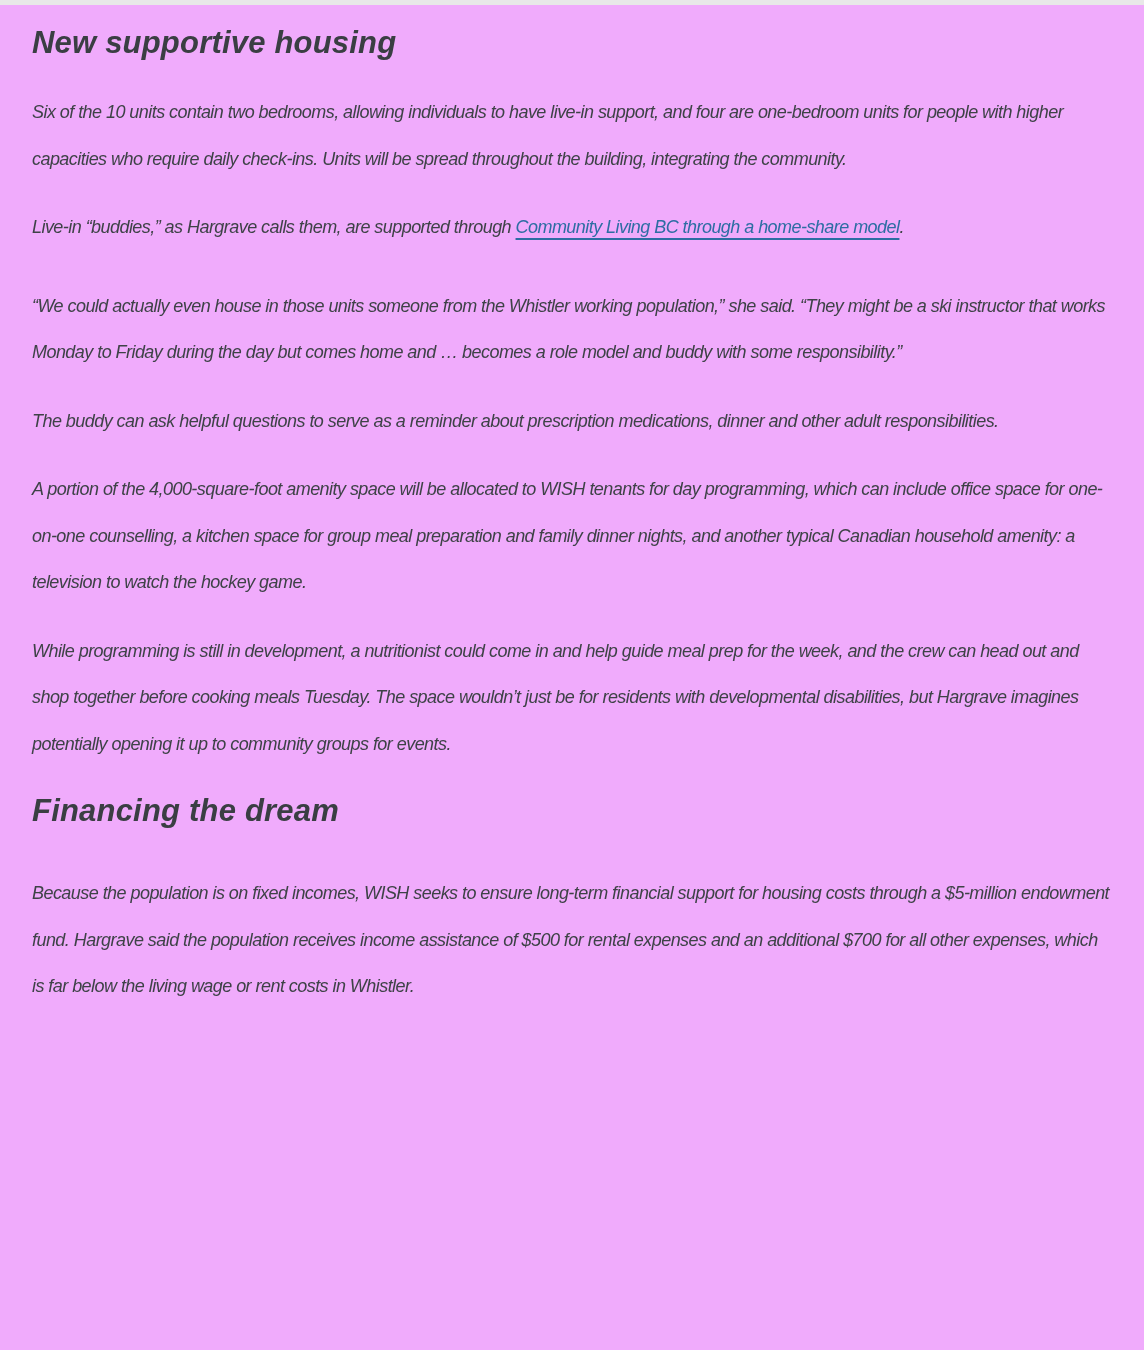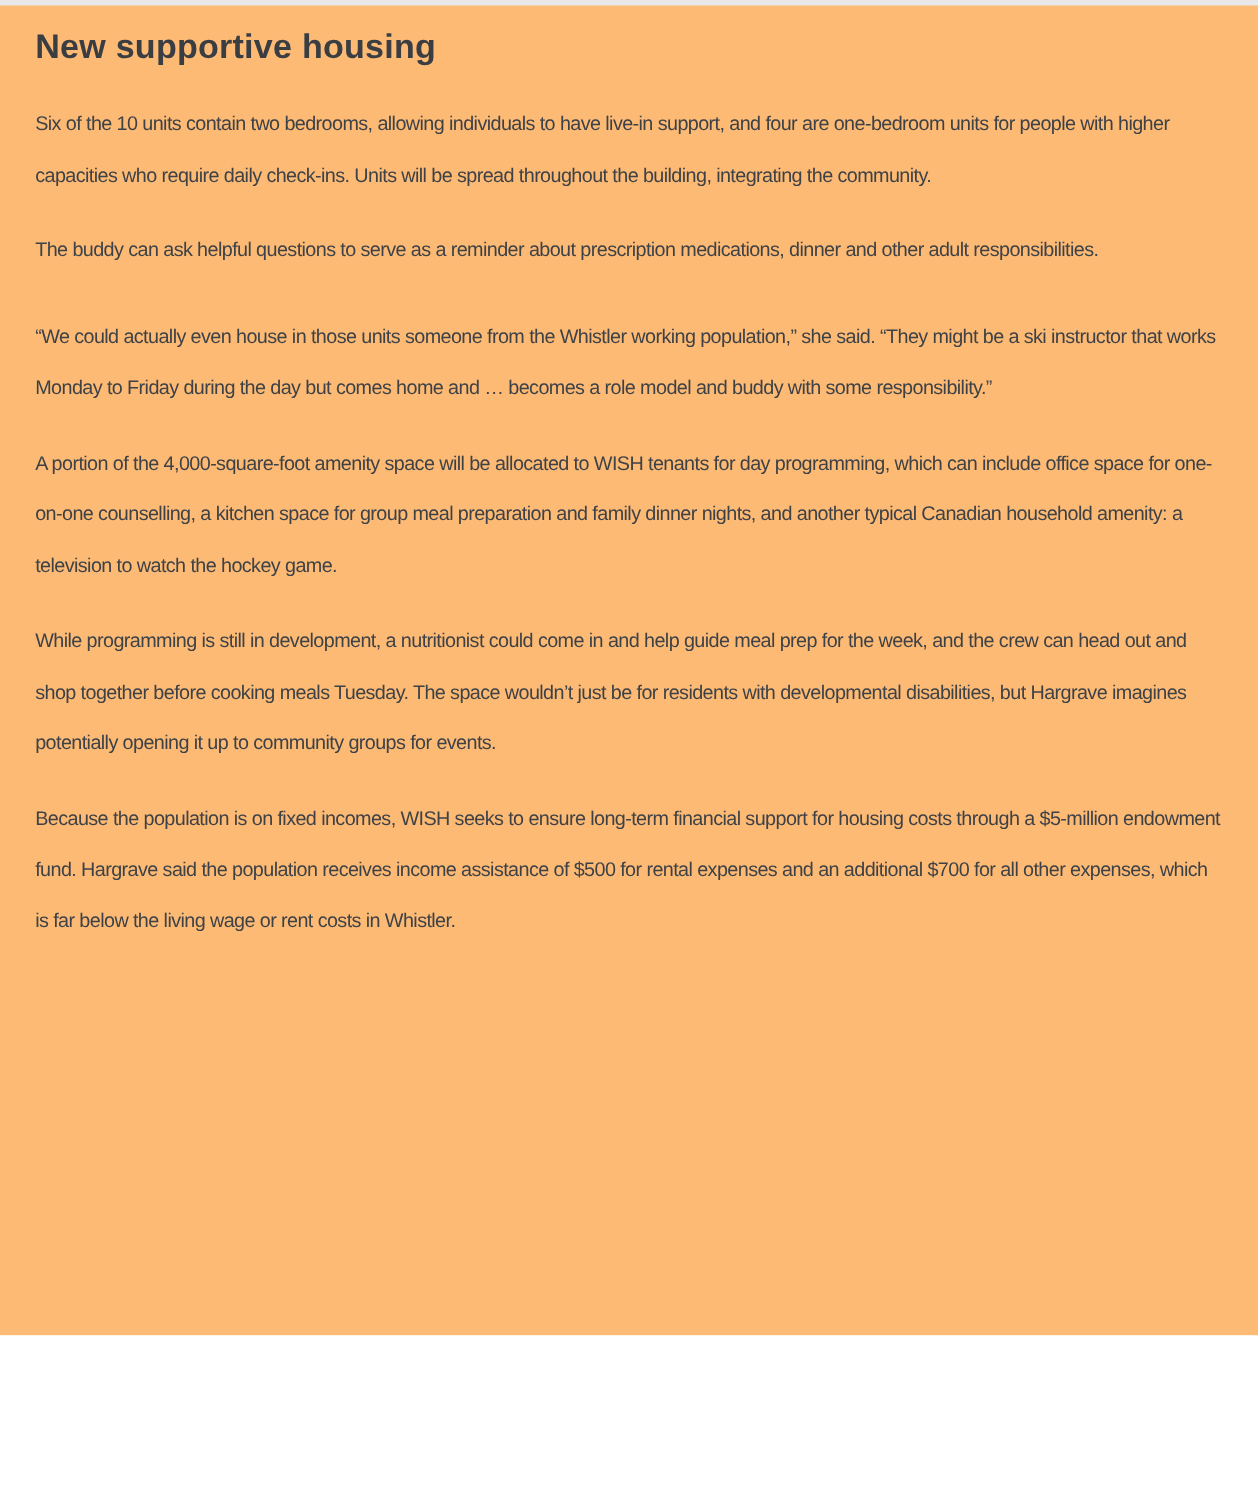--- a/index.html
+++ b/index.html
@@ -1,23 +1,24 @@
 <!DOCTYPE html>
 <html><head>
 <meta charset="utf-8">
 <style>
   * { margin: 0; padding: 0; box-sizing: border-box; }
   html, body { background: #ffffff; }
   .page {
     width: 1144px;
-    height: 1214px;
+    height: 1350px;
     overflow: hidden;
-    background: #fdba74;
+    background: #f0abfc;
     font-family: "Liberation Sans", "DejaVu Sans", sans-serif;
     color: #3e4247;
+    font-style: italic;
   }
   .top-strip {
     width: 100%;
     height: 5px;
     background: #e8e8e8;
   }
   .article {
     padding: 0 32px;
   }
   h2.section-heading {
@@ -54,26 +55,28 @@
 
 <div class="page">
   <div class="top-strip"></div>
 
   <div class="article">
 
     <h2 class="section-heading">New supportive housing</h2>
 
     <p class="body-para">Six of the 10 units contain two bedrooms, allowing individuals to have live-in support, and four are one-bedroom units for people with higher capacities who require daily check-ins. Units will be spread throughout the building, integrating the community.</p>
 
+    <p class="body-para"><span>Live-in “buddies,” as Hargrave calls them, are supported through </span><a class="article-link" href="#">Community Living BC through a home-share model</a><span>.</span></p>
+
+    <p class="body-para extra-top">“We could actually even house in those units someone from the Whistler working population,” she said. “They might be a ski instructor that works Monday to Friday during the day but comes home and … becomes a role model and buddy with some responsibility.”</p>
 
     <p class="body-para">The buddy can ask helpful questions to serve as a reminder about prescription medications, dinner and other adult responsibilities.</p>
-
-    <p class="body-para extra-top">“We could actually even house in those units someone from the Whistler working population,” she said. “They might be a ski instructor that works Monday to Friday during the day but comes home and … becomes a role model and buddy with some responsibility.”</p>
 
     <p class="body-para">A portion of the 4,000-square-foot amenity space will be allocated to WISH tenants for day programming, which can include office space for one-on-one counselling, a kitchen space for group meal preparation and family dinner nights, and another typical Canadian household amenity: a television to watch the hockey game.</p>
 
     <p class="body-para">While programming is still in development, a nutritionist could come in and help guide meal prep for the week, and the crew can head out and shop together before cooking meals Tuesday. The space wouldn’t just be for residents with developmental disabilities, but Hargrave imagines potentially opening it up to community groups for events.</p>
 
+    <h2 class="section-heading second">Financing the dream</h2>
 
     <p class="body-para">Because the population is on fixed incomes, WISH seeks to ensure long-term financial support for housing costs through a $5-million endowment fund. Hargrave said the population receives income assistance of $500 for rental expenses and an additional $700 for all other expenses, which is far below the living wage or rent costs in Whistler.</p>
 
   </div>
 </div>
 
 </body></html>

